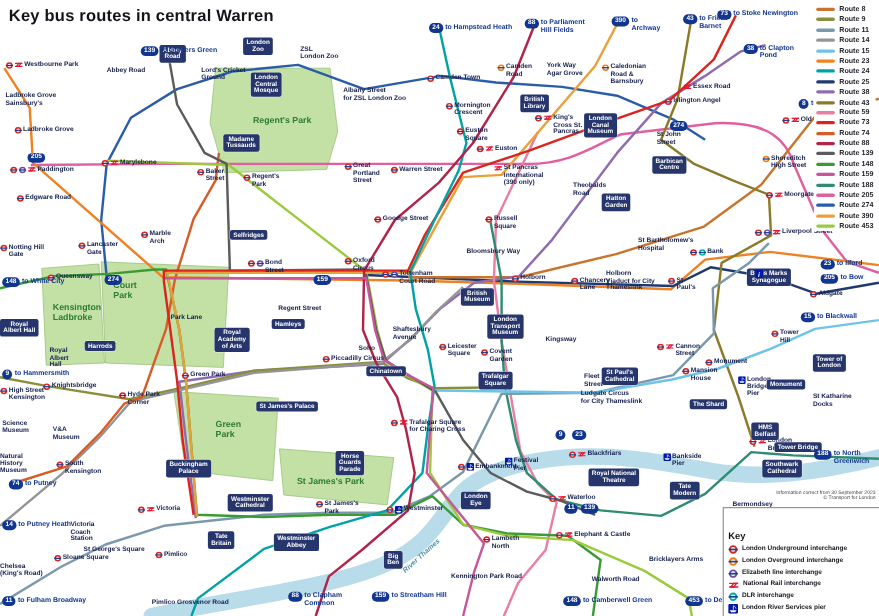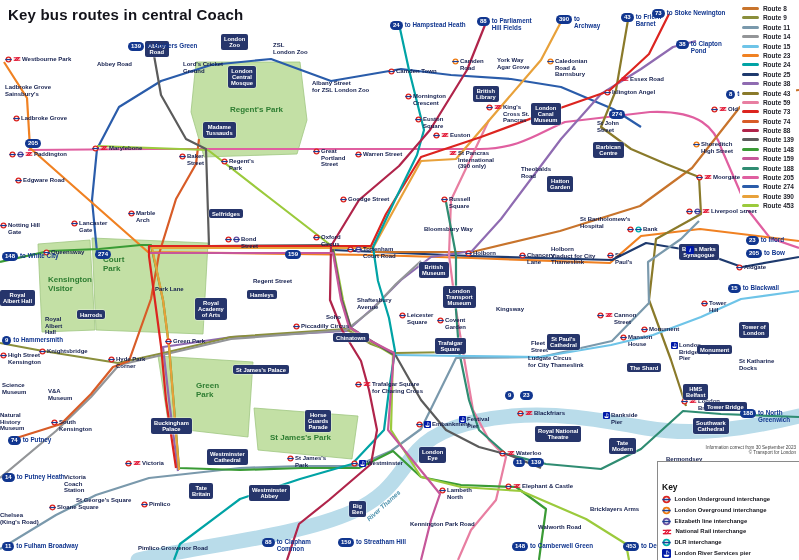--- a/index.html
+++ b/index.html
@@ -958,21 +958,21 @@
       <div class="lm" style="left: 333px; top: 333px;">Chinatown</div>
       <div class="lm" style="left: 77px; top: 310px;">Harrods</div>
       <div class="lm" style="left: 0px; top: 290px;">Royal
 Albert Hall</div>
       <div class="lm" style="left: 679px; top: 244px;">Bevis Marks
 Synagogue</div>
       <div class="pk" style="left: 230px; top: 106px;">Regent's Park</div>
       <div class="pk" style="left: 103px; top: 256px;">Court
 Park</div>
       <div class="pk" style="left: 48px; top: 276px;">Kensington
-Visitor</div>
+Ladbroke</div>
       <div class="pk" style="left: 196px; top: 382px;">Green
 Park</div>
       <div class="pk" style="left: 270px; top: 434px;">St James's Park</div>
       <div class="dest" style="left: 128px; top: 42px;">
         <span class="badge">139</span>
         <span class="dtext">to Golders Green</span>
       </div>
       <div class="dest" style="left: 390px; top: 21px;">
         <span class="badge">24</span>
         <span class="dtext">to Hampstead Heath</span>
@@ -1083,21 +1083,21 @@
       <div class="dest" style="left: 528px; top: 458px;">
         <span class="badge">139</span>
       </div>
       <div class="river-label" style="left: 362px; top: 502px;">River Thames</div>
       <div class="vc" style="left: 686px; top: 240px;"><svg width="8" height="8" viewBox="0 0 10 10">
           <rect width="10" height="10" rx="1.5" fill="#0019a8"></rect>
           <text x="5" y="8" font-size="7.5" fill="#fff" text-anchor="middle" font-family="Liberation Sans" font-style="italic" font-weight="bold">i</text>
         </svg></div>
     </div>
 
-  <div id="map-title">Key bus routes in central Coach</div>
+  <div id="map-title">Key bus routes in central Warren</div>
 
   <div id="legend">
       <div class="lrow">
         <span class="lswatch" style="background: rgb(200, 116, 44);"></span>
         <span class="llabel">Route 8</span>
       </div>
       <div class="lrow">
         <span class="lswatch" style="background: rgb(138, 143, 60);"></span>
         <span class="llabel">Route 9</span>
       </div>

